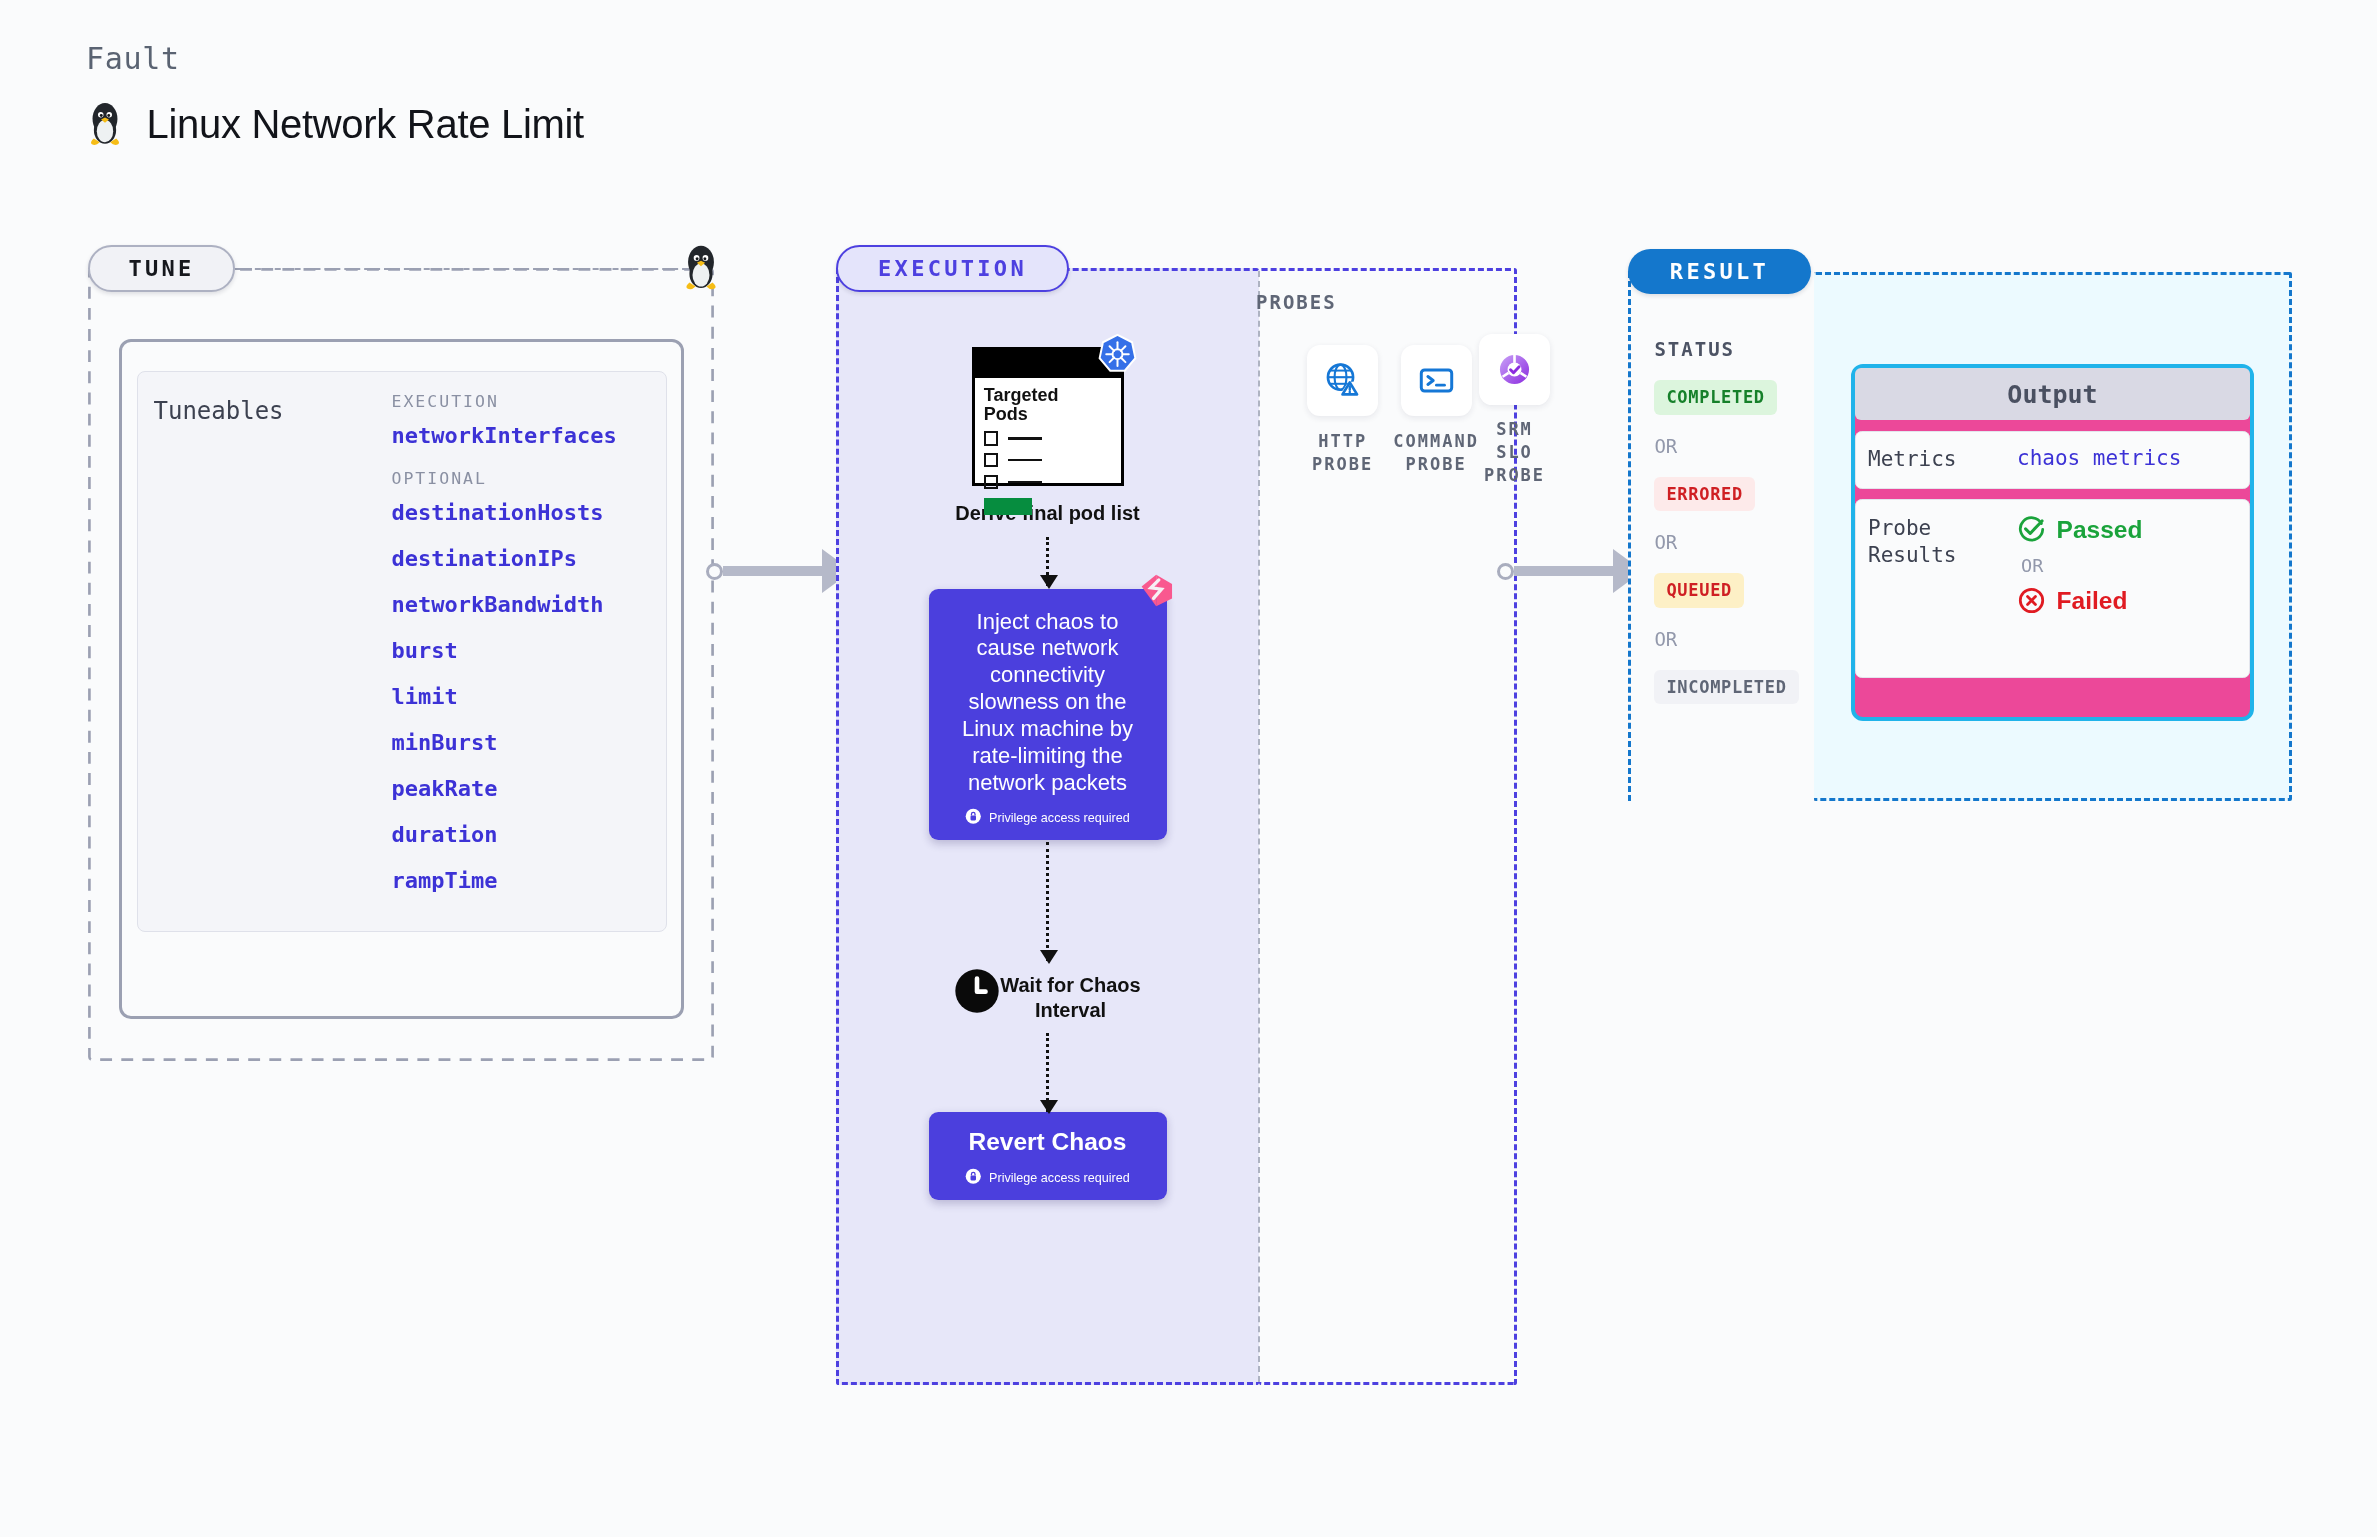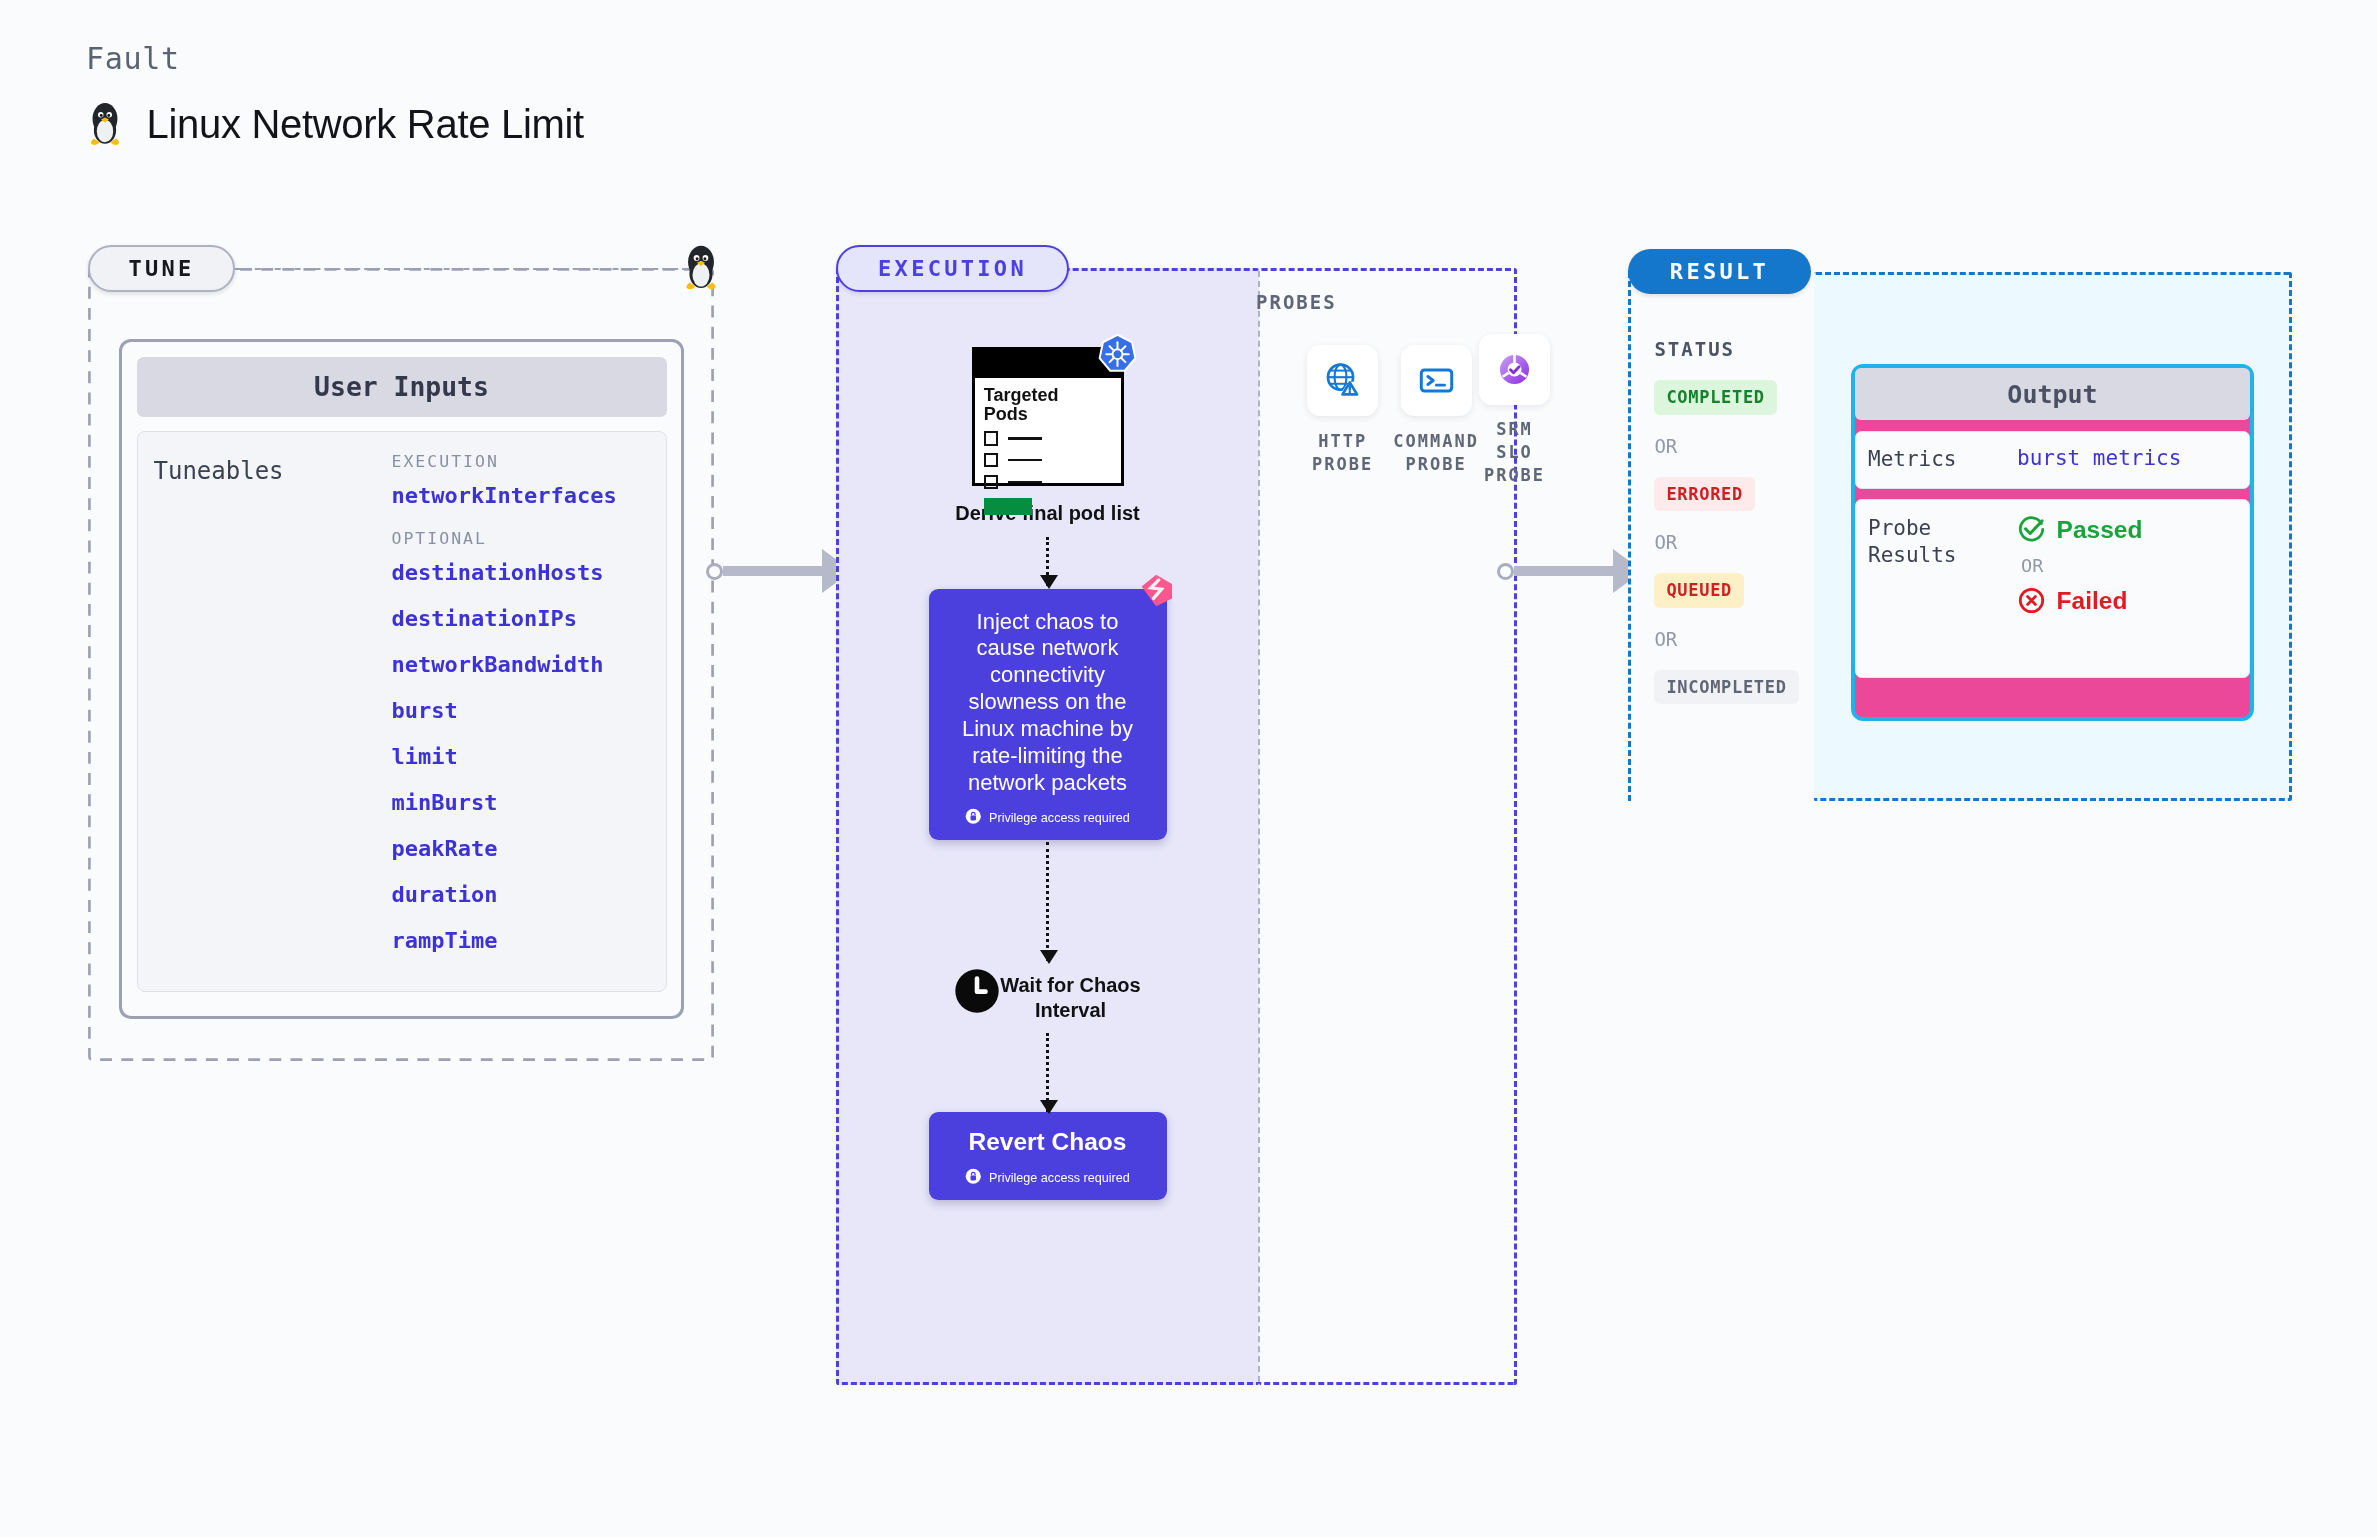--- a/index.html
+++ b/index.html
@@ -334,21 +334,20 @@
     <circle cx="34.7" cy="23" r="2.2" fill="#14171a"></circle>
     <path d="M23 29 L29 26 L35 29 L29 34 Z" fill="#f6bd16"></path>
     <path d="M12 58 q-7 6 -3 9 q6 3 12 -3 z" fill="#f6bd16"></path>
     <path d="M46 58 q7 6 3 9 q-6 3 -12 -3 z" fill="#f6bd16"></path>
   </svg>
 </div>
 
 <div class="pill" id="pill-tune">TUNE</div>
 
 <div id="user-inputs-card">
-  <div id="user-inputs-header">User Inputs</div>
   <div id="tuneables-panel">
     <div id="tuneables-label">Tuneables</div>
     <div id="tuneables-list">
       <div class="group-label">EXECUTION</div>
       <div class="tuneable">networkInterfaces</div>
       <div class="group-label second">OPTIONAL</div>
       <div class="tuneable">destinationHosts</div>
       <div class="tuneable">destinationIPs</div>
       <div class="tuneable">networkBandwidth</div>
       <div class="tuneable">burst</div>
@@ -558,21 +557,21 @@
   <div class="or-text">OR</div>
 
   <div><span class="status-badge" style="background:#f1f2f6;color:#5f6676">INCOMPLETED</span></div>
 </div>
 
 <div id="output-card">
   <div id="output-header">Output</div>
 
   <div class="out-panel">
     <div class="out-key">Metrics</div>
-    <div class="out-val-link">burst metrics</div>
+    <div class="out-val-link">chaos metrics</div>
   </div>
 
   <div class="out-panel" id="probe-results-panel">
     <div class="out-key">
       <div>Probe</div>
       <div>Results</div>
     </div>
     <div>
       <div class="result-row">
         <span>

